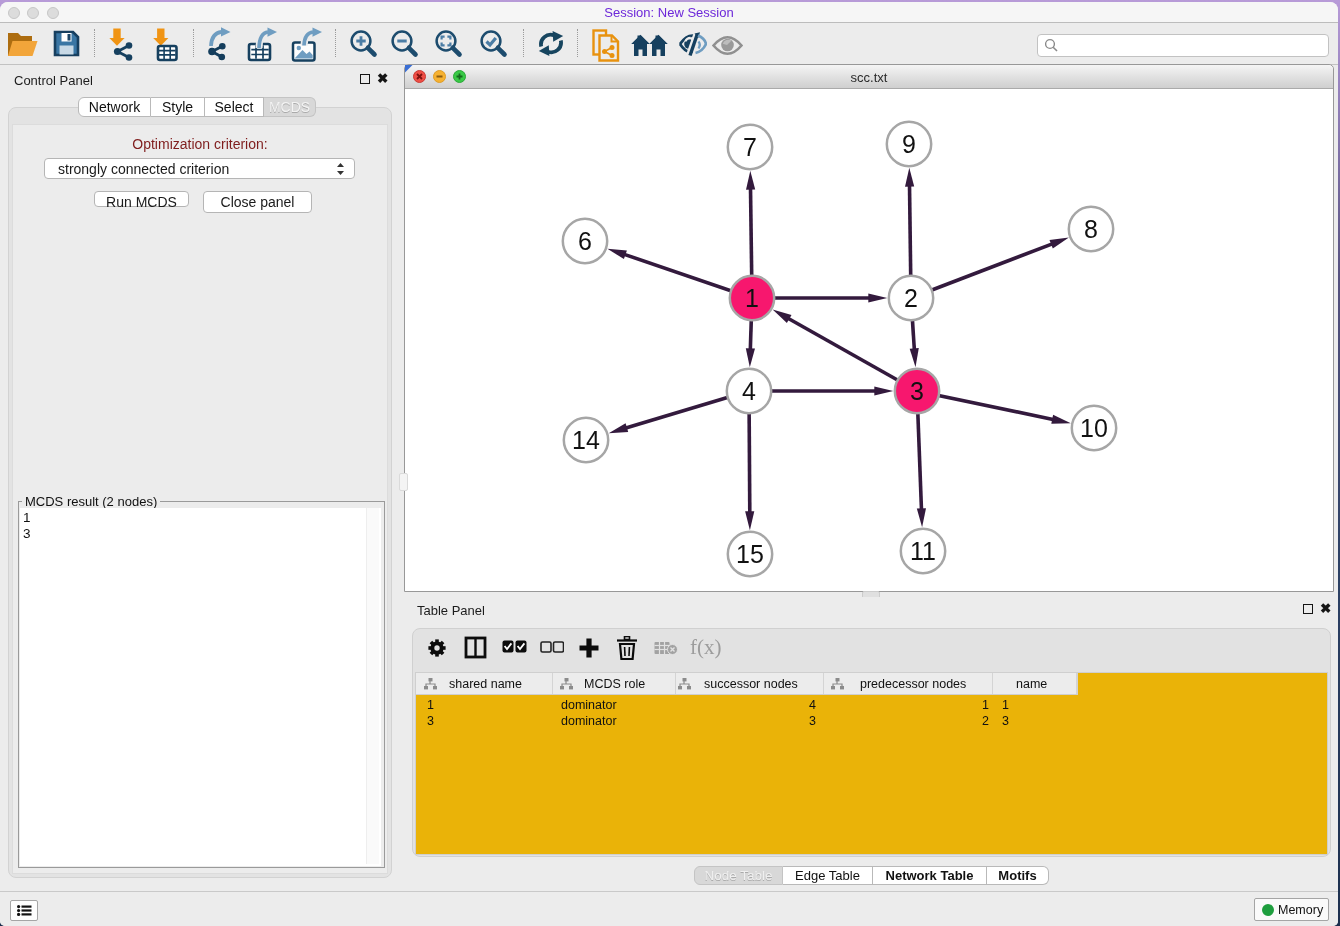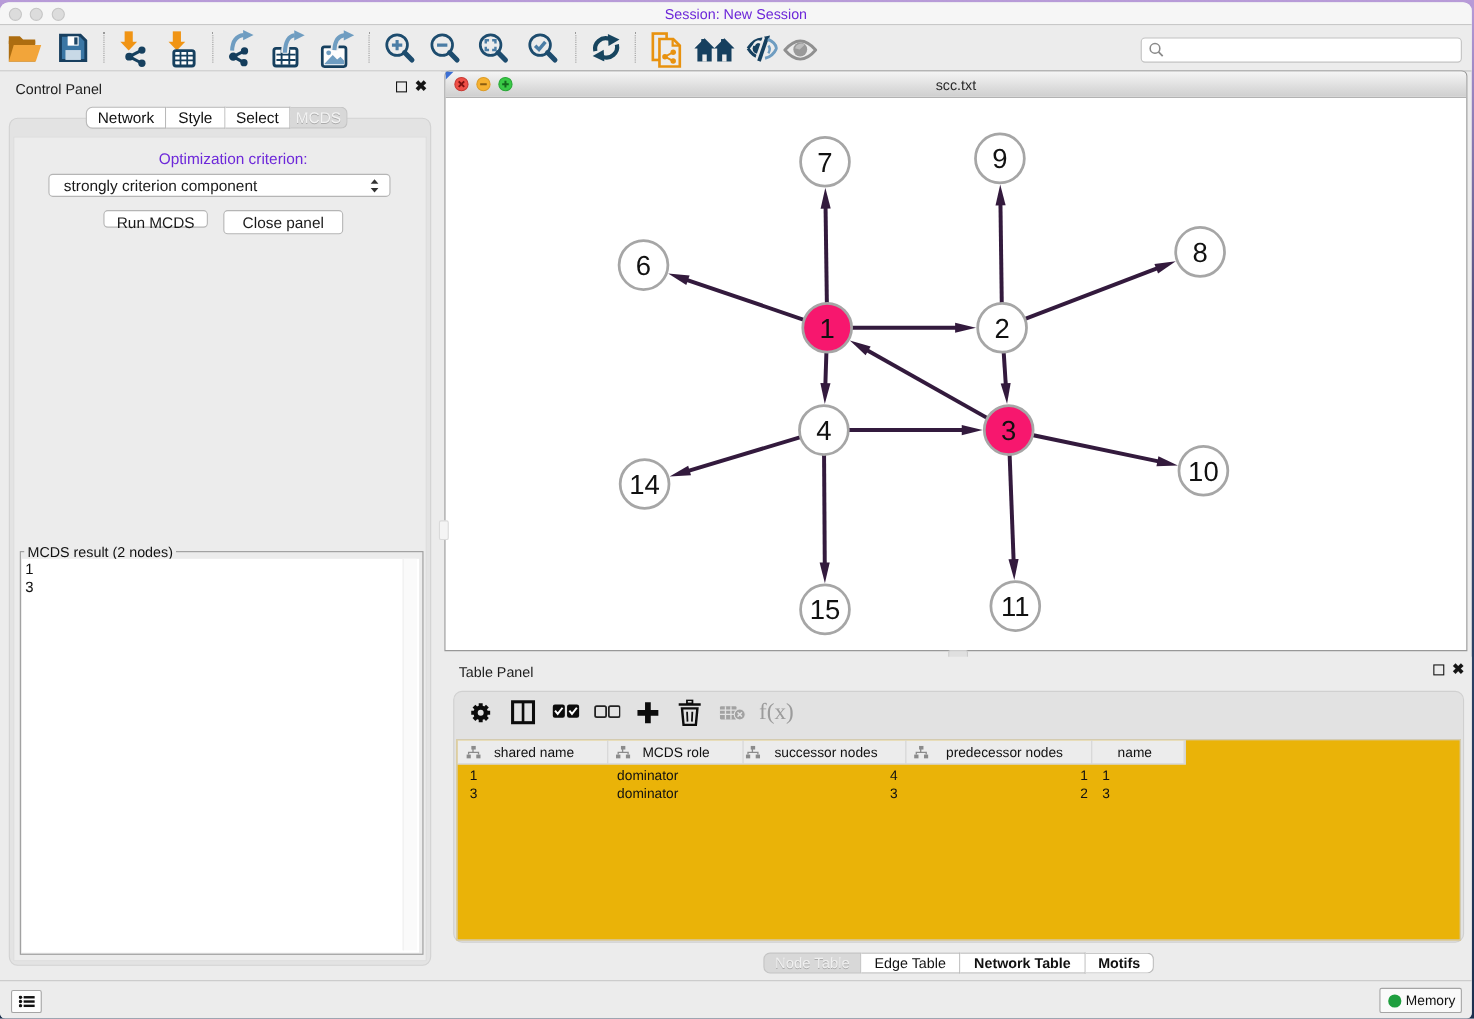--- a/index.html
+++ b/index.html
@@ -208,23 +208,23 @@
     <div style="position:absolute;left:8px;top:42px;width:384px;height:771px;background:#e3e3e3;border:1px solid #d2d2d2;border-radius:8px;box-sizing:border-box;"></div>
     <div style="position:absolute;left:12px;top:59px;width:376px;height:750px;background:#ececec;border:1px solid #dcdcdc;box-sizing:border-box;"></div>
 
     <div style="position:absolute;left:78px;top:32px;height:20px;">
       <div class="tab" style="left:0;width:73px;position:relative;float:left;border-radius:6px 0 0 6px;">Network</div>
       <div class="tab" style="width:54px;position:relative;float:left;border-left:none;">Style</div>
       <div class="tab" style="width:59px;position:relative;float:left;border-left:none;">Select</div>
       <div class="tab" style="width:52px;position:relative;float:left;border-left:none;border-radius:0 6px 6px 0;background:#d8d8d8;border-color:#c4c4c4;color:#f3f3f3;text-shadow:0 1px 0 #aaa;">MCDS</div>
     </div>
 
-    <div style="position:absolute;left:0;top:71px;width:400px;text-align:center;font-size:14px;color:#6d28d9;padding-left:12px;">Optimization criterion:</div>
+    <div style="position:absolute;left:0;top:71px;width:400px;text-align:center;font-size:14px;color:#7f1d1d;">Optimization criterion:</div>
     <div style="position:absolute;left:44px;top:93px;width:311px;height:21px;background:#fff;border:1px solid #b5b5b5;border-radius:4px;box-sizing:border-box;">
-      <div style="position:absolute;left:13px;top:2px;font-size:14px;color:#1a1a1a;">strongly criterion component</div>
+      <div style="position:absolute;left:13px;top:2px;font-size:14px;color:#1a1a1a;">strongly connected criterion</div>
       <svg style="position:absolute;right:8px;top:3px;" width="11" height="14" viewBox="0 0 11 14">
         <polygon points="5.5,1 9,5 2,5" fill="#333"></polygon>
         <polygon points="5.5,13 9,9 2,9" fill="#333"></polygon>
       </svg>
     </div>
     <div class="btn" style="left:94px;top:126px;width:95px;height:16px;line-height:21px;">Run MCDS</div>
     <div class="btn" style="left:203px;top:126px;width:109px;height:22px;line-height:21px;">Close panel</div>
 
     <div style="position:absolute;left:18px;top:436px;width:365px;height:365px;border:1px solid #9a9a9a;"></div>
     <div style="position:absolute;left:22px;top:429px;background:#ececec;padding:0 3px;font-size:13px;color:#111;">MCDS result (2 nodes)</div>

